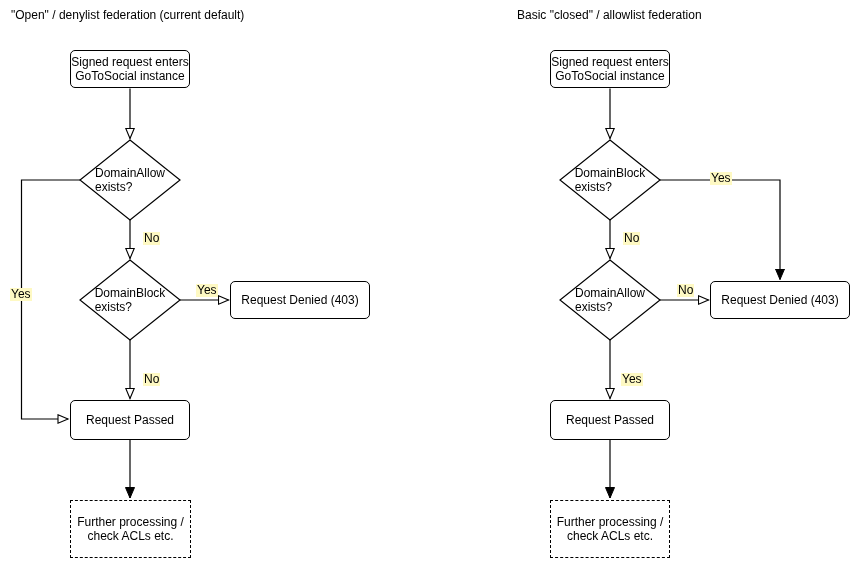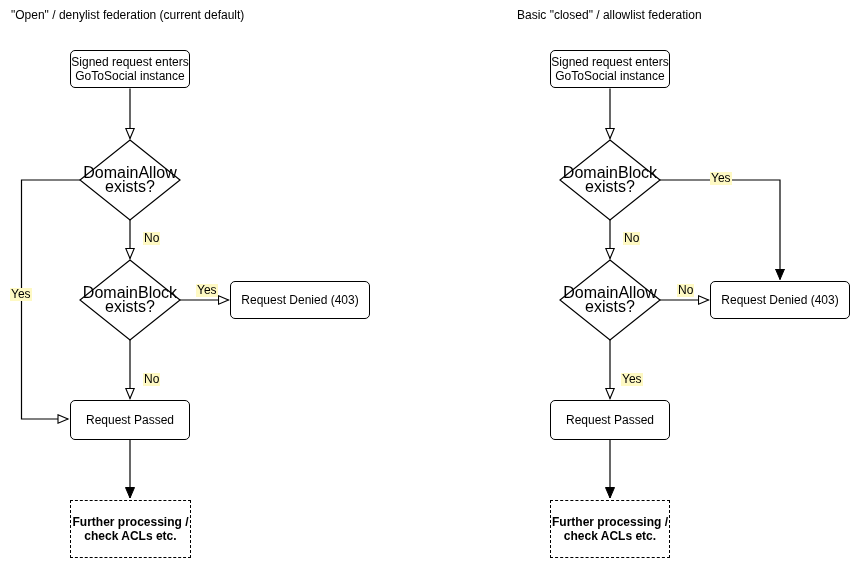--- a/index.html
+++ b/index.html
@@ -21,26 +21,26 @@
   .node {
     position:absolute;
     display:flex; align-items:center; justify-content:center;
     text-align:center;
     font-size:12px; line-height:14px;
     white-space:pre-line;
     background:#ffffff;
     border:1px solid #000000;
   }
   .rounded { border-radius:5px; }
-  .dashedbox { border-style:dashed;font-weight:bold; }
+  .dashedbox { border-style:dashed; }
   .diamond-label {
     position:absolute;
     display:flex; align-items:center; justify-content:center;
-    text-align:center;
-    font-size:16px; line-height:14px;
+    text-align:left;
+    font-size:12px; line-height:14px;
     white-space:pre-line;
     background:transparent; border:none;
     pointer-events:none;
   }
   .edge-label {
     position:absolute;
     font-size:12px; line-height:13px;
     background:#fef9c3;
     padding:0 1px;
     white-space:nowrap;

